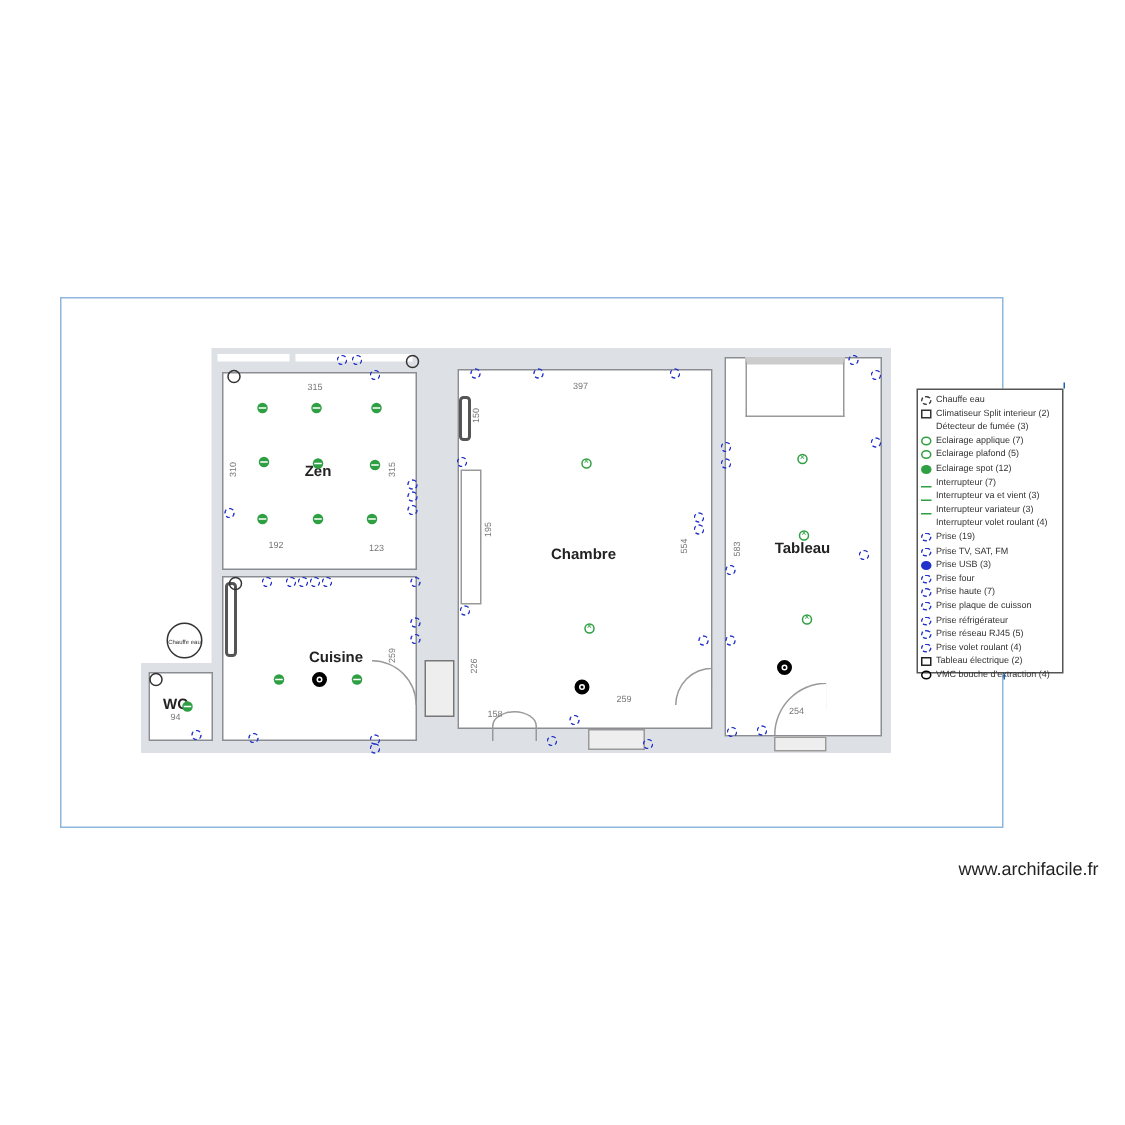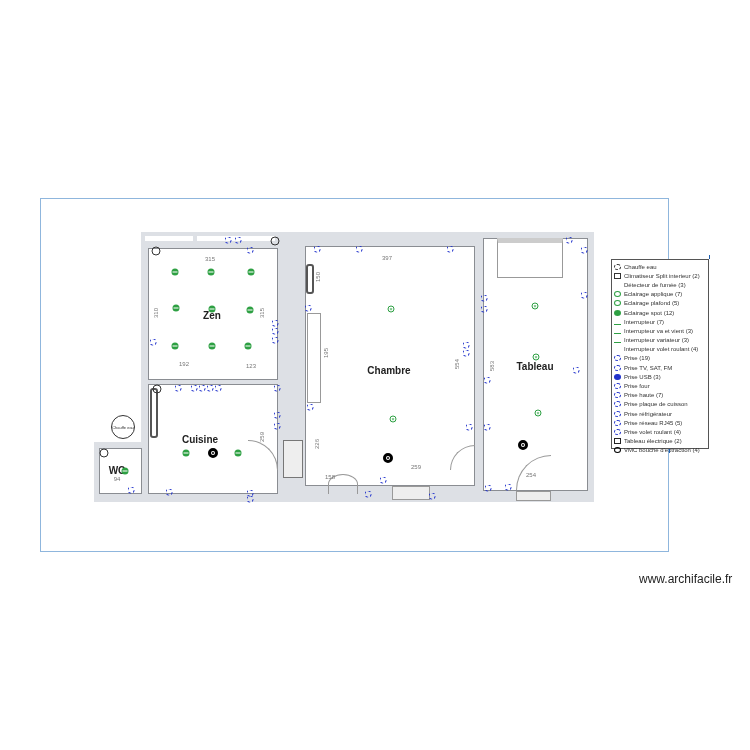--- a/index.html
+++ b/index.html
@@ -50,21 +50,21 @@
 
 <div class="door" style="left:497px;top:238px;width:66px;height:40px;border-top:5px solid #ccc;background:#fff;"></div>
 <div class="door" style="left:248px;top:440px;width:30px;height:30px;border-radius:0 100% 0 0;border-left:none;border-bottom:none;"></div>
 <div class="door" style="left:450px;top:445px;width:25px;height:25px;border-radius:100% 0 0 0;border-right:none;border-bottom:none;"></div>
 <div class="door" style="left:516px;top:455px;width:35px;height:35px;border-radius:100% 0 0 0;border-right:none;border-bottom:none;"></div>
 <div class="door" style="left:328px;top:474px;width:30px;height:20px;border-radius:100% 100% 0 0;border-bottom:none;"></div>
 <div class="abs" style="left:392px;top:486px;width:38px;height:14px;border:1px solid #999;background:#eee;box-sizing:border-box;"></div>
 <div class="abs" style="left:516px;top:491px;width:35px;height:10px;border:1px solid #999;background:#eee;box-sizing:border-box;"></div>
 
 <div class="label" style="left:212px;top:315px;">Zen</div>
-<div class="label" style="left:200px;top:439px;">Cuisine</div>
+<div class="label" style="left:224px;top:439px;">Cuisine</div>
 <div class="label" style="left:389px;top:370px;">Chambre</div>
 <div class="label" style="left:535px;top:366px;">Tableau</div>
 <div class="label" style="left:117px;top:470px;">WC</div>
 
 <div class="dim" style="left:210px;top:259px;">315</div>
 <div class="dim v" style="left:156px;top:313px;">310</div>
 <div class="dim v" style="left:262px;top:313px;">315</div>
 <div class="dim" style="left:184px;top:364px;">192</div>
 <div class="dim" style="left:251px;top:366px;">123</div>
 <div class="dim v" style="left:262px;top:437px;">259</div>

